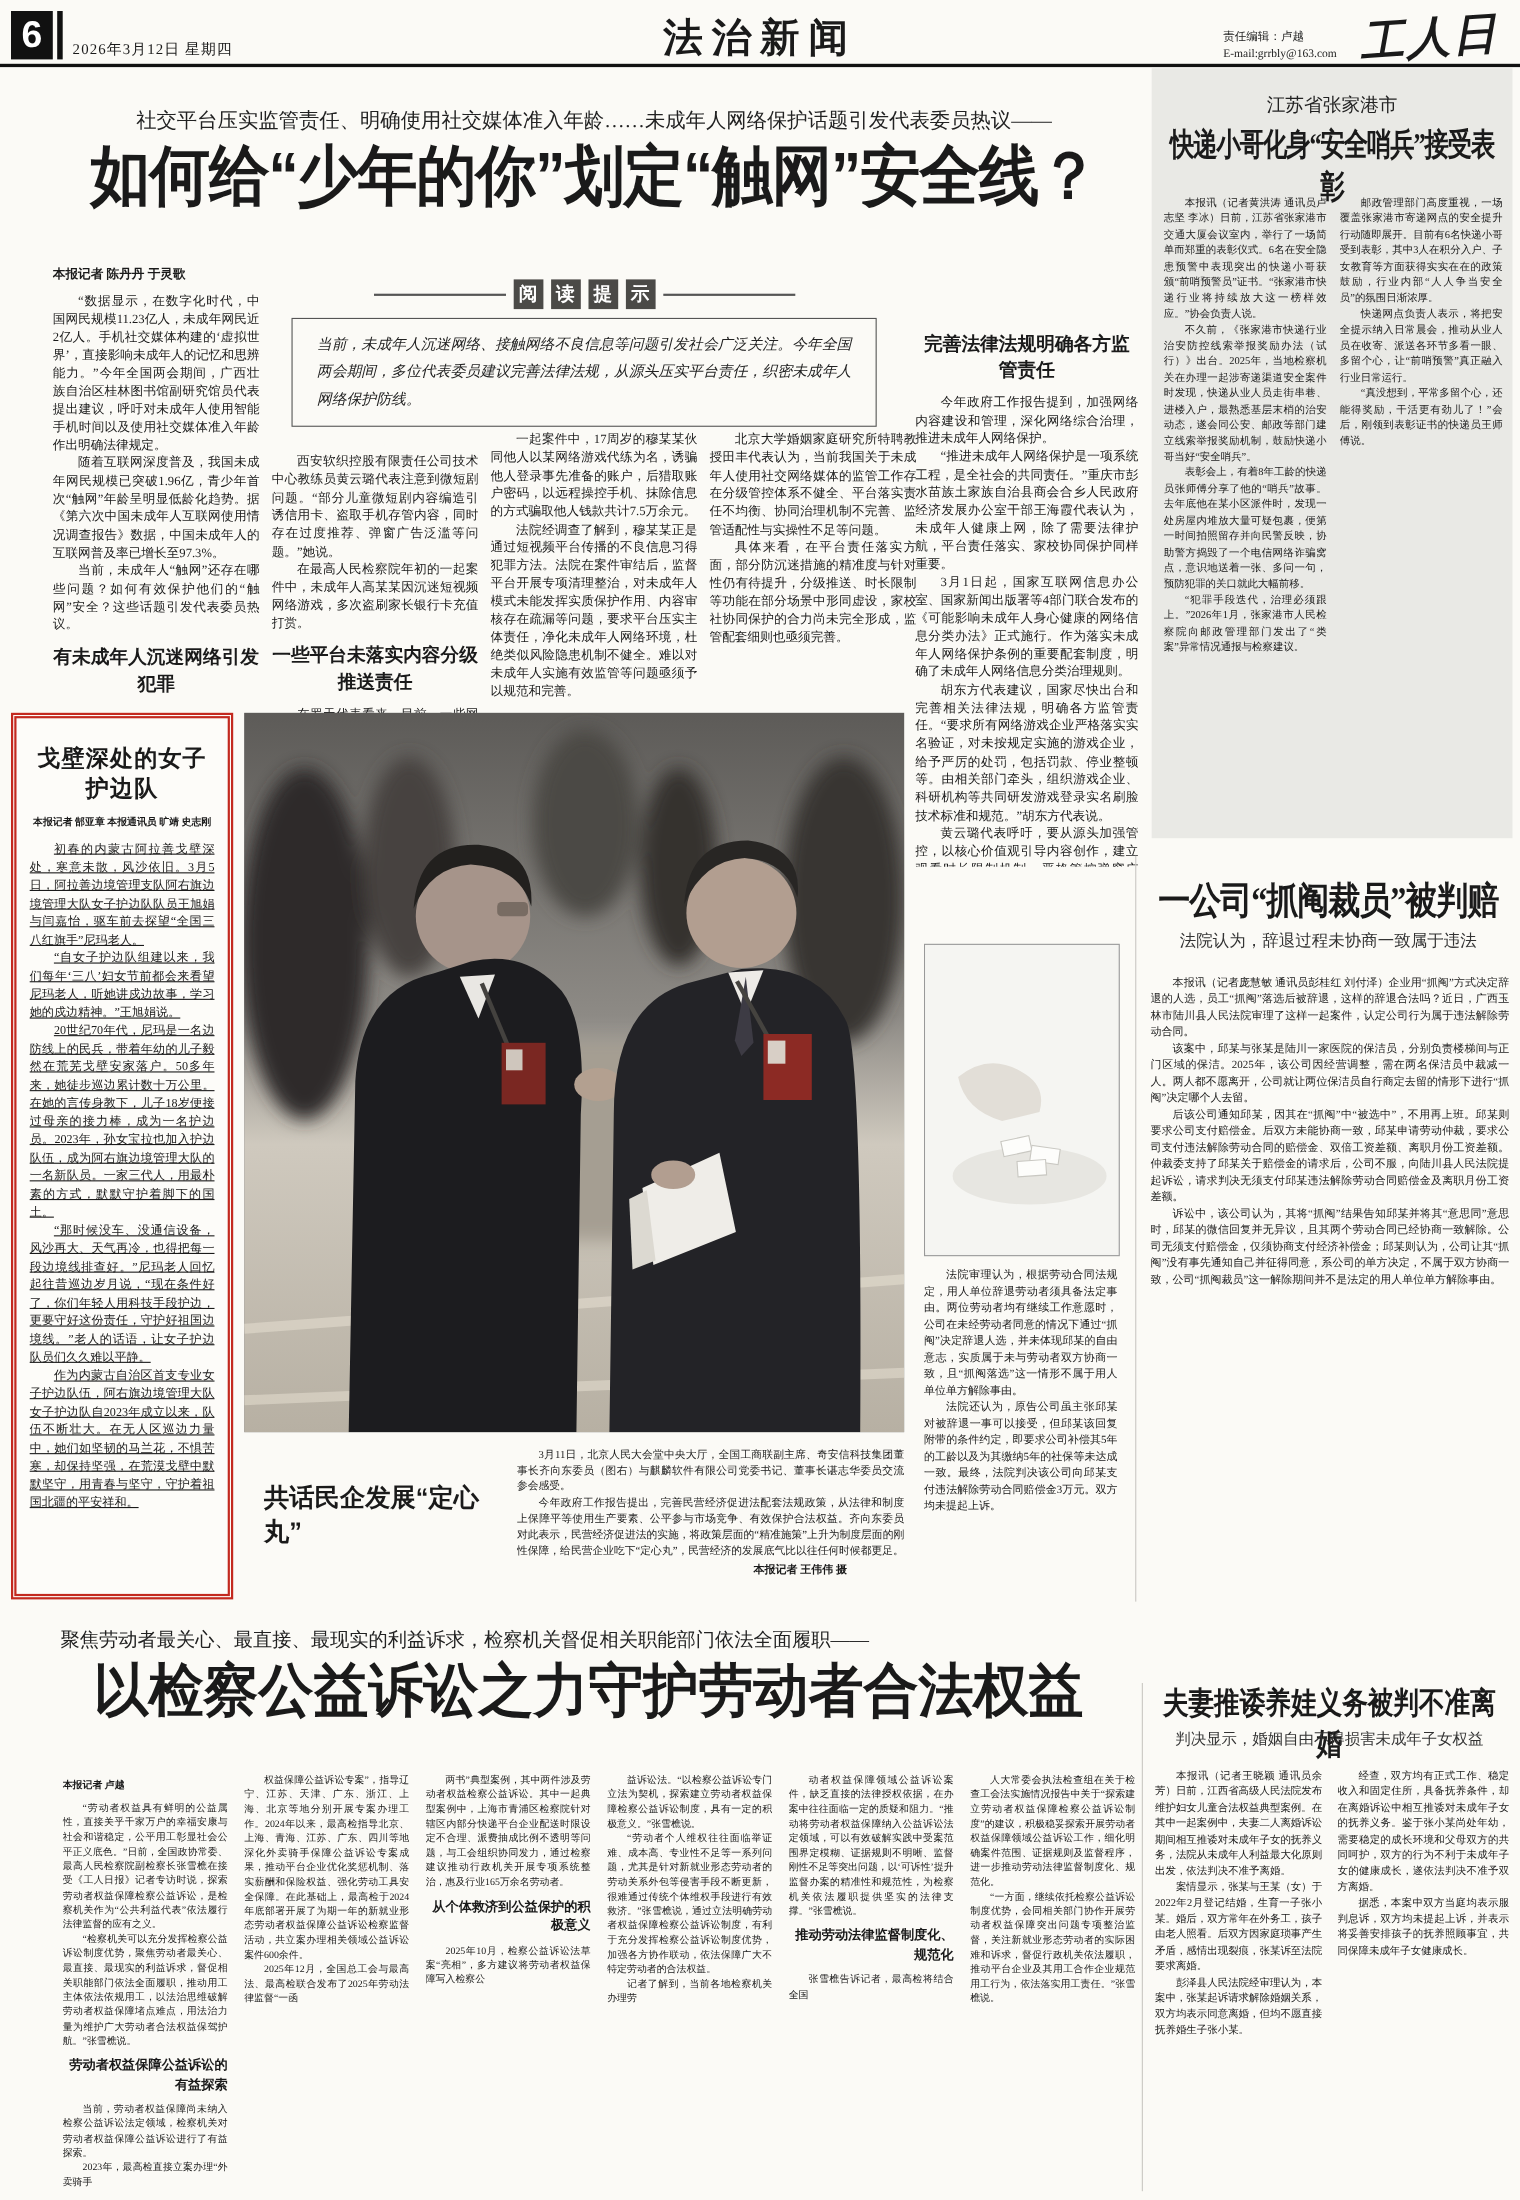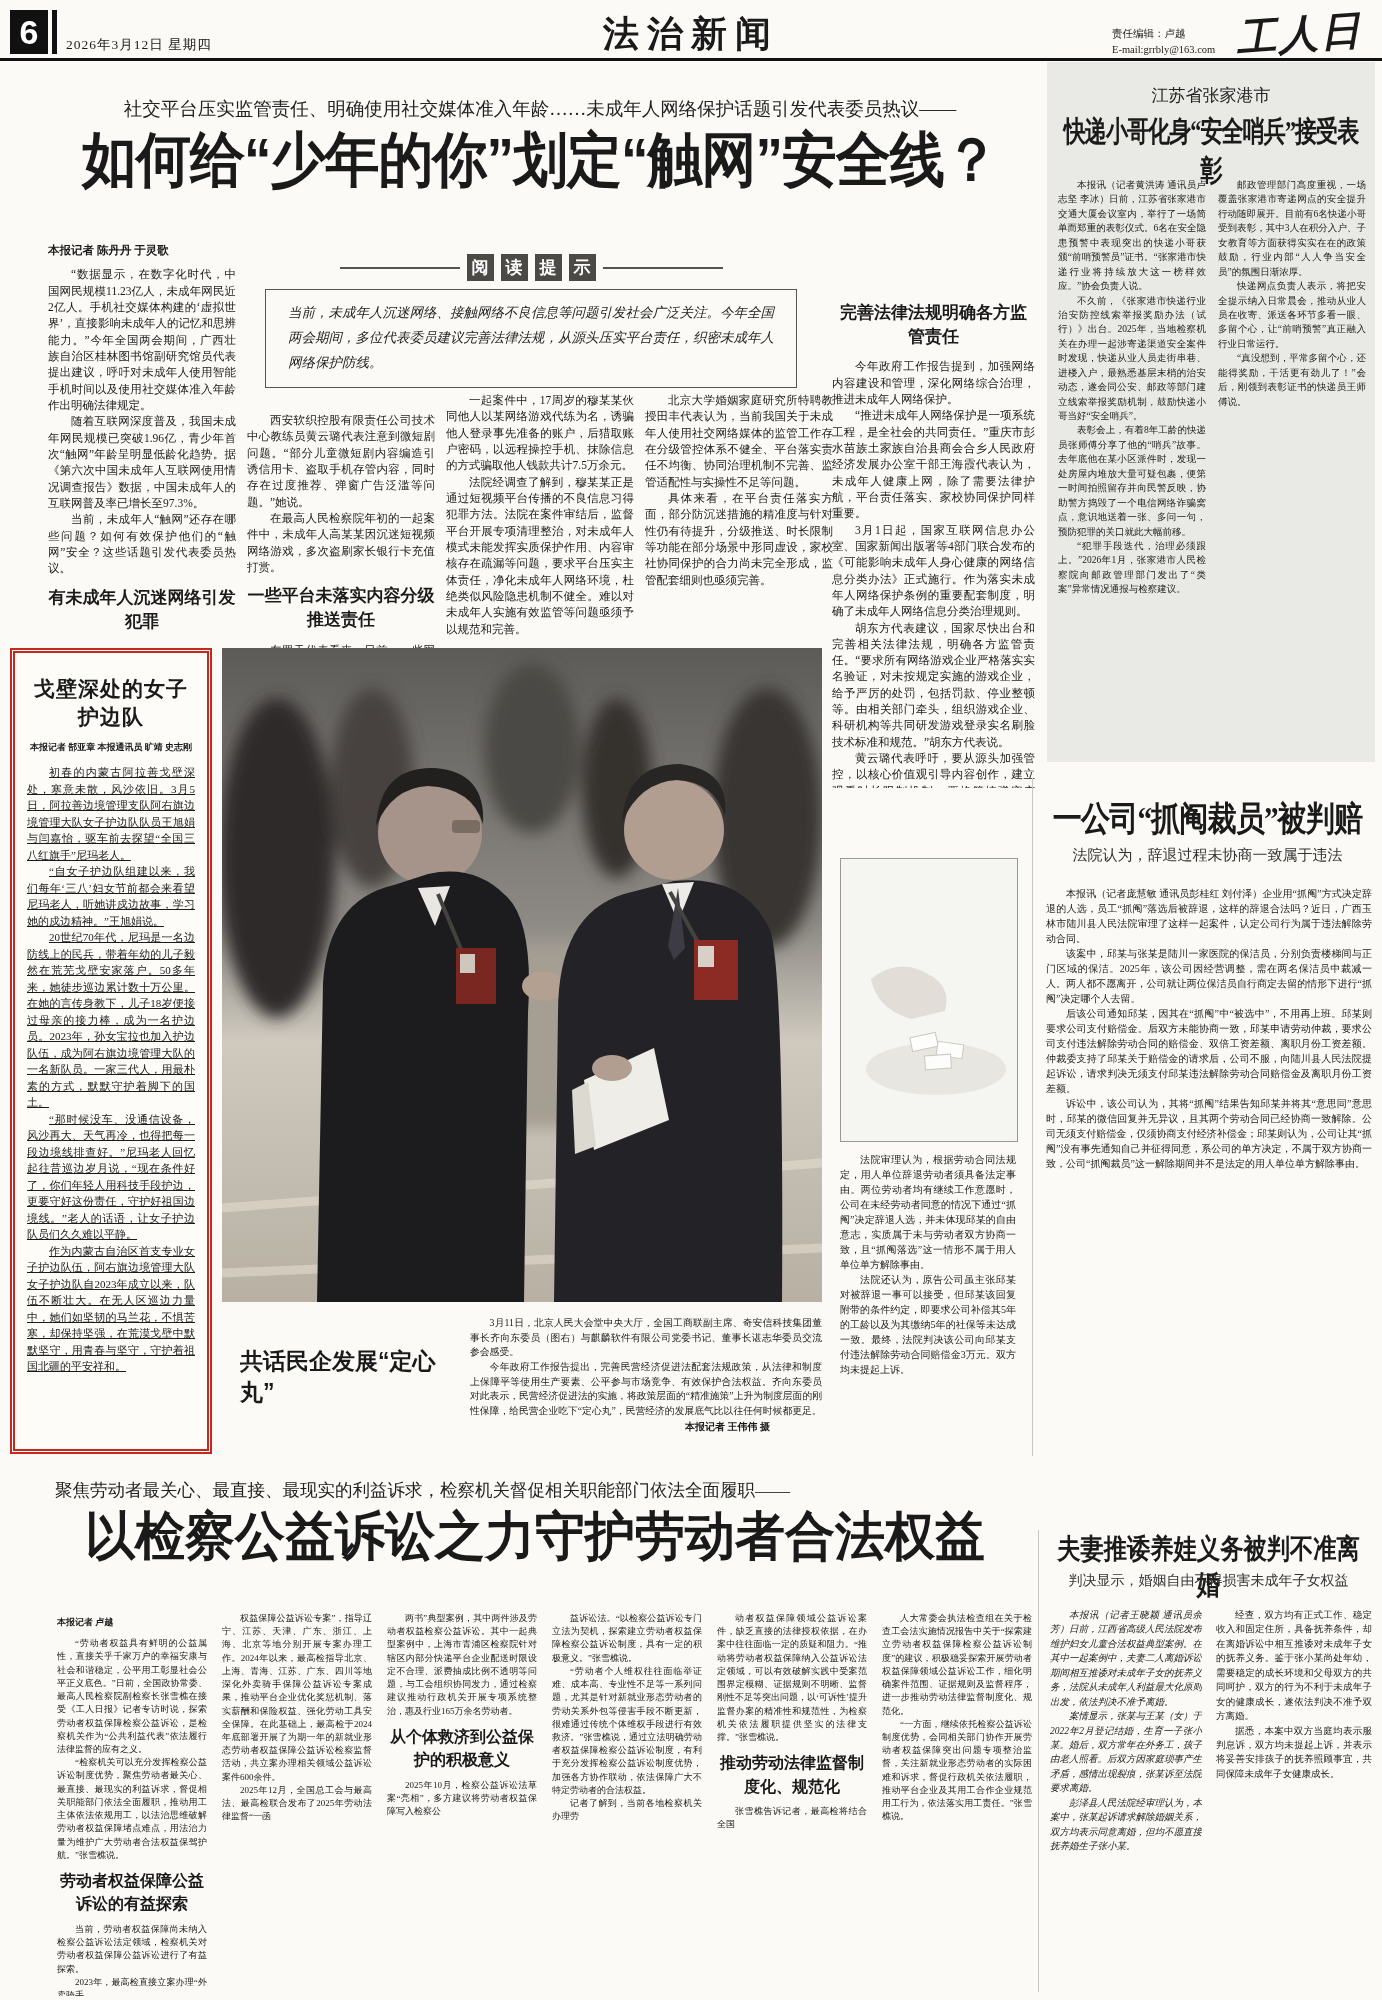--- a/index.html
+++ b/index.html
@@ -63,21 +63,21 @@
   .lot-head{left:1040px;top:796px;width:335px;text-align:center;font-size:31px;font-weight:bold;
           transform:scale(0.94,1.1);transform-origin:center top;letter-spacing:-1px;}
   .lot-sub{left:1040px;top:846px;width:335px;text-align:center;font-size:15px;color:#333;}
   .lot-illu{left:840px;top:858px;width:176px;height:282px;border:1px solid #999;background:#f4f4f1;}
   .lcol{font-size:10px;line-height:1.5;}
   
   .bot-kicker{left:55px;top:1478px;width:960px;font-size:17.5px;color:#222;}
   .bot-head{left:45px;top:1502px;width:980px;text-align:center;font-size:50px;font-weight:bold;
           letter-spacing:0px;transform:scaleY(1.05);transform-origin:center top;}
   .bcol{font-size:9px;line-height:1.47;}
-  .bcol h4{font-size:16px;margin:7px 0;}
+  .bcol h4{font-size:12px;margin:7px 0;text-align:right;}
   
   .div-head{left:1042px;top:1530px;width:333px;text-align:center;font-size:24px;font-weight:bold;
           transform:scale(0.97,1.15);transform-origin:center top;}
   .div-sub{left:1042px;top:1572px;width:333px;text-align:center;font-size:14px;color:#333;}
 </style>
 </head>
 <body>
 
 <div class="page">
 
@@ -282,21 +282,21 @@
       <h4>推动劳动法律监督制度化、规范化</h4>
       <p>张雪樵告诉记者，最高检将结合全国</p>
     </div>
   <div class="col bcol" style="left:882px;top:1612px;width:150px;height:384px;">
       <p>人大常委会执法检查组在关于检查工会法实施情况报告中关于“探索建立劳动者权益保障检察公益诉讼制度”的建议，积极稳妥探索开展劳动者权益保障领域公益诉讼工作，细化明确案件范围、证据规则及监督程序，进一步推动劳动法律监督制度化、规范化。</p>
       <p>“一方面，继续依托检察公益诉讼制度优势，会同相关部门协作开展劳动者权益保障突出问题专项整治监督，关注新就业形态劳动者的实际困难和诉求，督促行政机关依法履职，推动平台企业及其用工合作企业规范用工行为，依法落实用工责任。”张雪樵说。</p>
     </div>
 
   <div class="abs div-head">夫妻推诿养娃义务被判不准离婚</div>
   <div class="abs div-sub">判决显示，婚姻自由不得损害未成年子女权益</div>
-  <div class="col scol" style="left:1050px;top:1608px;width:152px;height:388px;font-style:italic;">
+  <div class="col scol" style="left:1050px;top:1608px;width:152px;height:388px;">
       <p>本报讯（记者王晓颖 通讯员余芳）日前，江西省高级人民法院发布维护妇女儿童合法权益典型案例。在其中一起案例中，夫妻二人离婚诉讼期间相互推诿对未成年子女的抚养义务，法院从未成年人利益最大化原则出发，依法判决不准予离婚。</p>
       <p>案情显示，张某与王某（女）于2022年2月登记结婚，生育一子张小某。婚后，双方常年在外务工，孩子由老人照看。后双方因家庭琐事产生矛盾，感情出现裂痕，张某诉至法院要求离婚。</p>
       <p>彭泽县人民法院经审理认为，本案中，张某起诉请求解除婚姻关系，双方均表示同意离婚，但均不愿直接抚养婚生子张小某。</p>
     </div>
   <div class="col scol" style="left:1216px;top:1608px;width:156px;height:388px;">
       <p>经查，双方均有正式工作、稳定收入和固定住所，具备抚养条件，却在离婚诉讼中相互推诿对未成年子女的抚养义务。鉴于张小某尚处年幼，需要稳定的成长环境和父母双方的共同呵护，双方的行为不利于未成年子女的健康成长，遂依法判决不准予双方离婚。</p>
       <p>据悉，本案中双方当庭均表示服判息诉，双方均未提起上诉，并表示将妥善安排孩子的抚养照顾事宜，共同保障未成年子女健康成长。</p>
     </div>
 
 </div>

